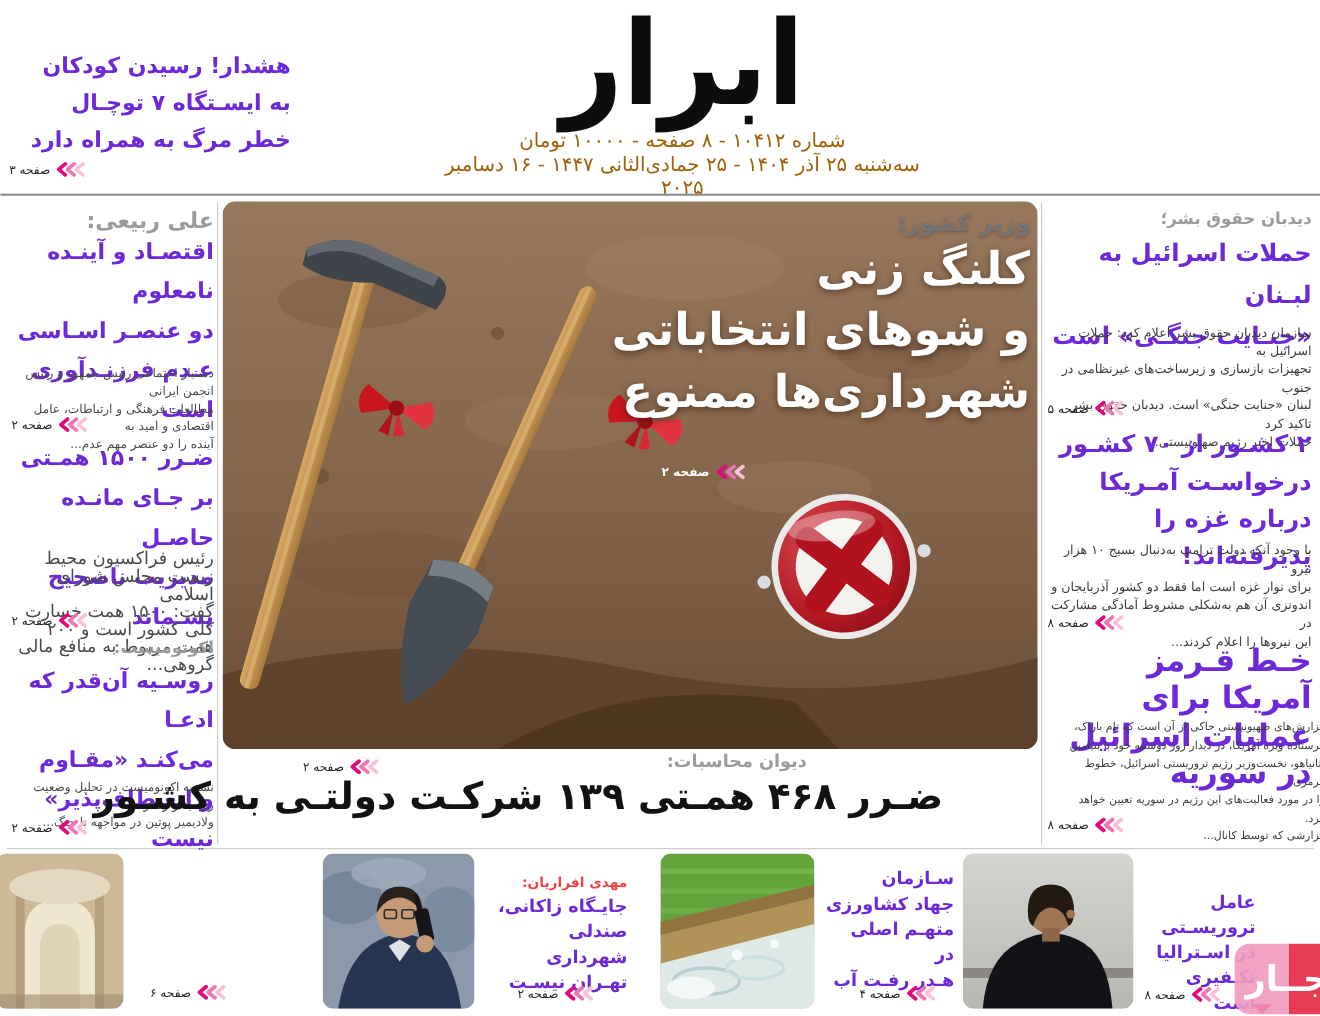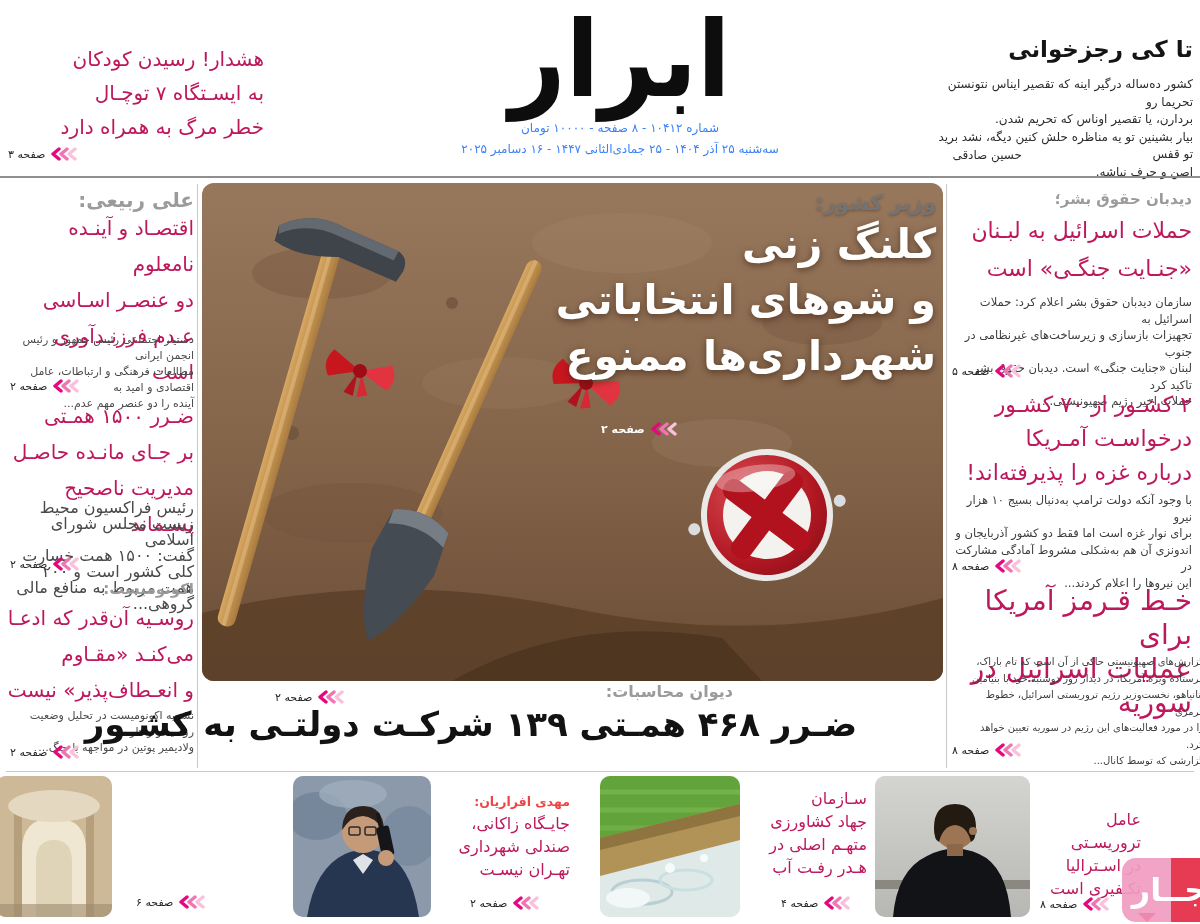--- a/index.html
+++ b/index.html
@@ -1,32 +1,32 @@
 <!DOCTYPE html>
 <html dir="rtl" lang="fa"><head>
 <meta charset="utf-8">
 <style>
   html,body{margin:0;padding:0}
   .page{position:relative;width:1200px;height:924px;background:#ffffff;overflow:hidden;
         font-family:"DejaVu Sans",sans-serif;direction:rtl;color:#1b1b1b}
   .abs{position:absolute}
-  .hl{position:absolute;font-weight:400;white-space:pre-line;text-align:right;color:#be185d}
+  .hl{position:absolute;font-weight:700;white-space:pre-line;text-align:right;color:#6d28d9}
   .kick{position:absolute;font-weight:700;color:#9b9b9b;text-align:right}
   .bt{position:absolute;white-space:pre-line;text-align:right;color:#4a4a4a}
   .badge{position:absolute;display:flex;direction:ltr;align-items:flex-end;gap:5px}
   .badge .lbl{font-size:11px;color:#242424;white-space:nowrap}
   .badge.onphoto .lbl{color:#fff;font-weight:700}
   .chev path{fill:none;stroke-width:3.4;stroke-linecap:round;stroke-linejoin:round}
   .chev .c1{stroke:#e5077e}.chev .c2{stroke:#ef76b3}.chev .c3{stroke:#f9c2da}
   .rule{position:absolute;background:#c9c9c9}
   .photo{position:absolute;border-radius:10px;overflow:hidden;background:#ddd}
   .photo svg{display:block;width:100%;height:100%}
   .masthead{position:absolute;left:400px;top:0;width:440px;text-align:center}
   .logo{font-size:98px;font-weight:900;line-height:118px;color:#0d0d0d;transform:scaleY(1.08)}
-  .mast-line{font-size:12px;color:#3b82f6;line-height:21px}
+  .mast-line{font-size:18px;color:#a16207;line-height:21px}
   .sat-title{position:absolute;font-size:23px;font-weight:800;text-align:right;color:#141414}
   .main-kick{position:absolute;font-size:21px;font-weight:800;color:#737373;text-align:right;
              text-shadow:0 1px 3px rgba(70,40,20,.45)}
   .main-hl{position:absolute;font-size:41px;line-height:56px;font-weight:900;color:#ffffff;
            white-space:pre-line;text-align:right;text-shadow:0 2px 7px rgba(55,30,15,.65)}
   .band-hl{position:absolute;font-size:34px;font-weight:900;color:#121212;white-space:nowrap;text-align:right}
   .card-hl{font-size:16px;line-height:23px}
   .corner-logo{position:absolute;left:1122px;top:858px;width:95px;height:64px;border-radius:14px 0 0 14px;
                background:linear-gradient(90deg,rgba(240,156,192,.92) 0 52%,#e63b52 52% 100%);
                display:flex;align-items:center;justify-content:center;color:#fff;font-size:32px;font-weight:900}
@@ -50,28 +50,20 @@
   </section>
   <div class="badge" style="left:8px;top:147px">
     <span class="lbl">صفحه ۳</span>
     <svg class="chev" width="27" height="14" viewBox="0 0 27 14">
         <path class="c1" d="M9,2 3,7 9,12"></path>
         <path class="c2" d="M17,2 11,7 17,12"></path>
         <path class="c3" d="M25,2 19,7 25,12"></path>
       </svg>
   </div>
 
-  <section class="abs" style="left:928px;top:36px;width:265px;height:138px">
-    <div class="sat-title" style="left:0;top:0;width:265px">تا کی رجزخوانی</div>
-    <div class="bt" style="left:0;top:40px;width:265px;font-size:12px;line-height:17.5px;color:#2c2c2c">کشور ده‌ساله درگیر اینه که تقصیر ایناس نتونستن تحریما رو
-بردارن، یا تقصیر اوناس که تحریم شدن.
-بیار بشینین تو یه مناظره حلش کنین دیگه، نشد برید تو قفس
-اصن و حرف نباشه.</div>
-    <div class="bt" style="left:4px;top:112px;width:90px;font-size:12px;color:#2c2c2c;text-align:right">حسین صادقی</div>
-  </section>
 
   <div class="rule" style="left:0;top:176px;width:1200px;height:2px;background:#8f8f8f"></div>
   <div class="rule" style="left:197px;top:184px;width:1px;height:584px"></div>
   <div class="rule" style="left:946px;top:184px;width:1px;height:584px"></div>
   <div class="rule" style="left:6px;top:771px;width:1188px;height:1px"></div>
 
   <section class="abs" style="left:6px;top:184px;width:190px;height:210px">
     <div class="kick" style="left:0;top:4px;width:188px;font-size:20px">علی ربیعی:</div>
     <div class="hl" style="left:0;top:26px;width:188px;font-size:20px;line-height:36px">اقتصـاد و آینـده نامعلوم
 دو عنصـر اسـاسی

